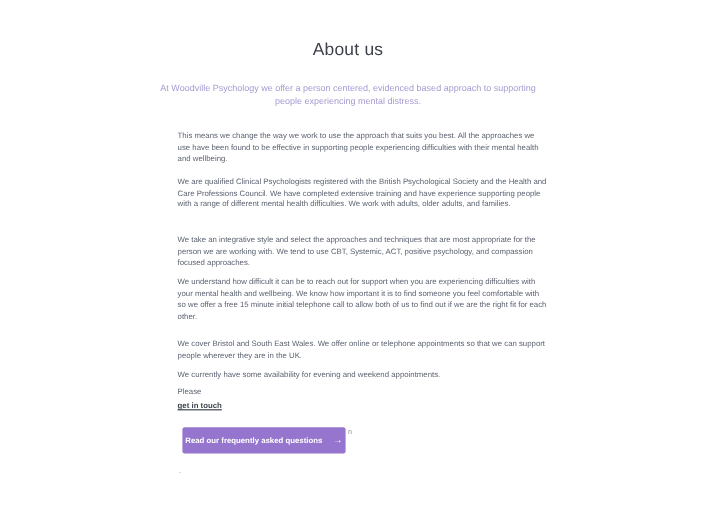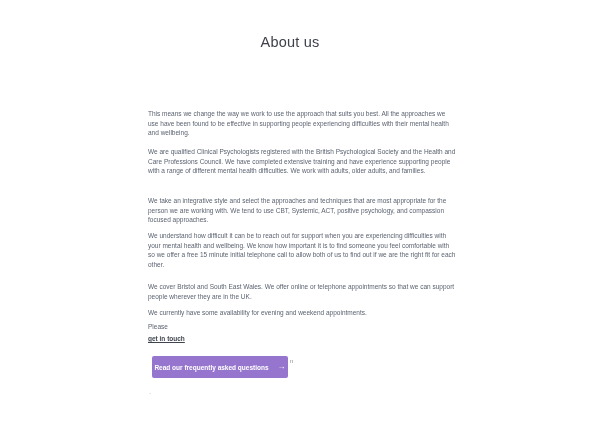--- a/index.html
+++ b/index.html
@@ -113,20 +113,21 @@
     top: 387px;
     font-size: 8px;
     color: #b2b7bf;
   }
 </style>
 </head>
 <body>
 
 <div class="page">
   <h1 class="title">About us</h1>
+  <p class="subtitle">At Woodville Psychology we offer a person centered, evidenced based approach to supporting people experiencing mental distress.</p>
 
   <p class="para p1">This means we change the way we work to use the approach that suits you best. All the approaches we use have been found to be effective in supporting people experiencing difficulties with their mental health and wellbeing.</p>
   <p class="para p2">We are qualified Clinical Psychologists registered with the British Psychological Society and the Health and Care Professions Council. We have completed extensive training and have experience supporting people with a range of different mental health difficulties. We work with adults, older adults, and families.</p>
   <p class="para p3">We take an integrative style and select the approaches and techniques that are most appropriate for the person we are working with. We tend to use CBT, Systemic, ACT, positive psychology, and compassion focused approaches.</p>
   <p class="para p4">We understand how difficult it can be to reach out for support when you are experiencing difficulties with your mental health and wellbeing. We know how important it is to find someone you feel comfortable with so we offer a free 15 minute initial telephone call to allow both of us to find out if we are the right fit for each other.</p>
   <p class="para p5">We cover Bristol and South East Wales. We offer online or telephone appointments so that we can support people wherever they are in the UK.</p>
   <p class="para p6">We currently have some availability for evening and weekend appointments.</p>
 
   <p class="please">Please</p>
   <a class="link" href="#">get in touch</a>

